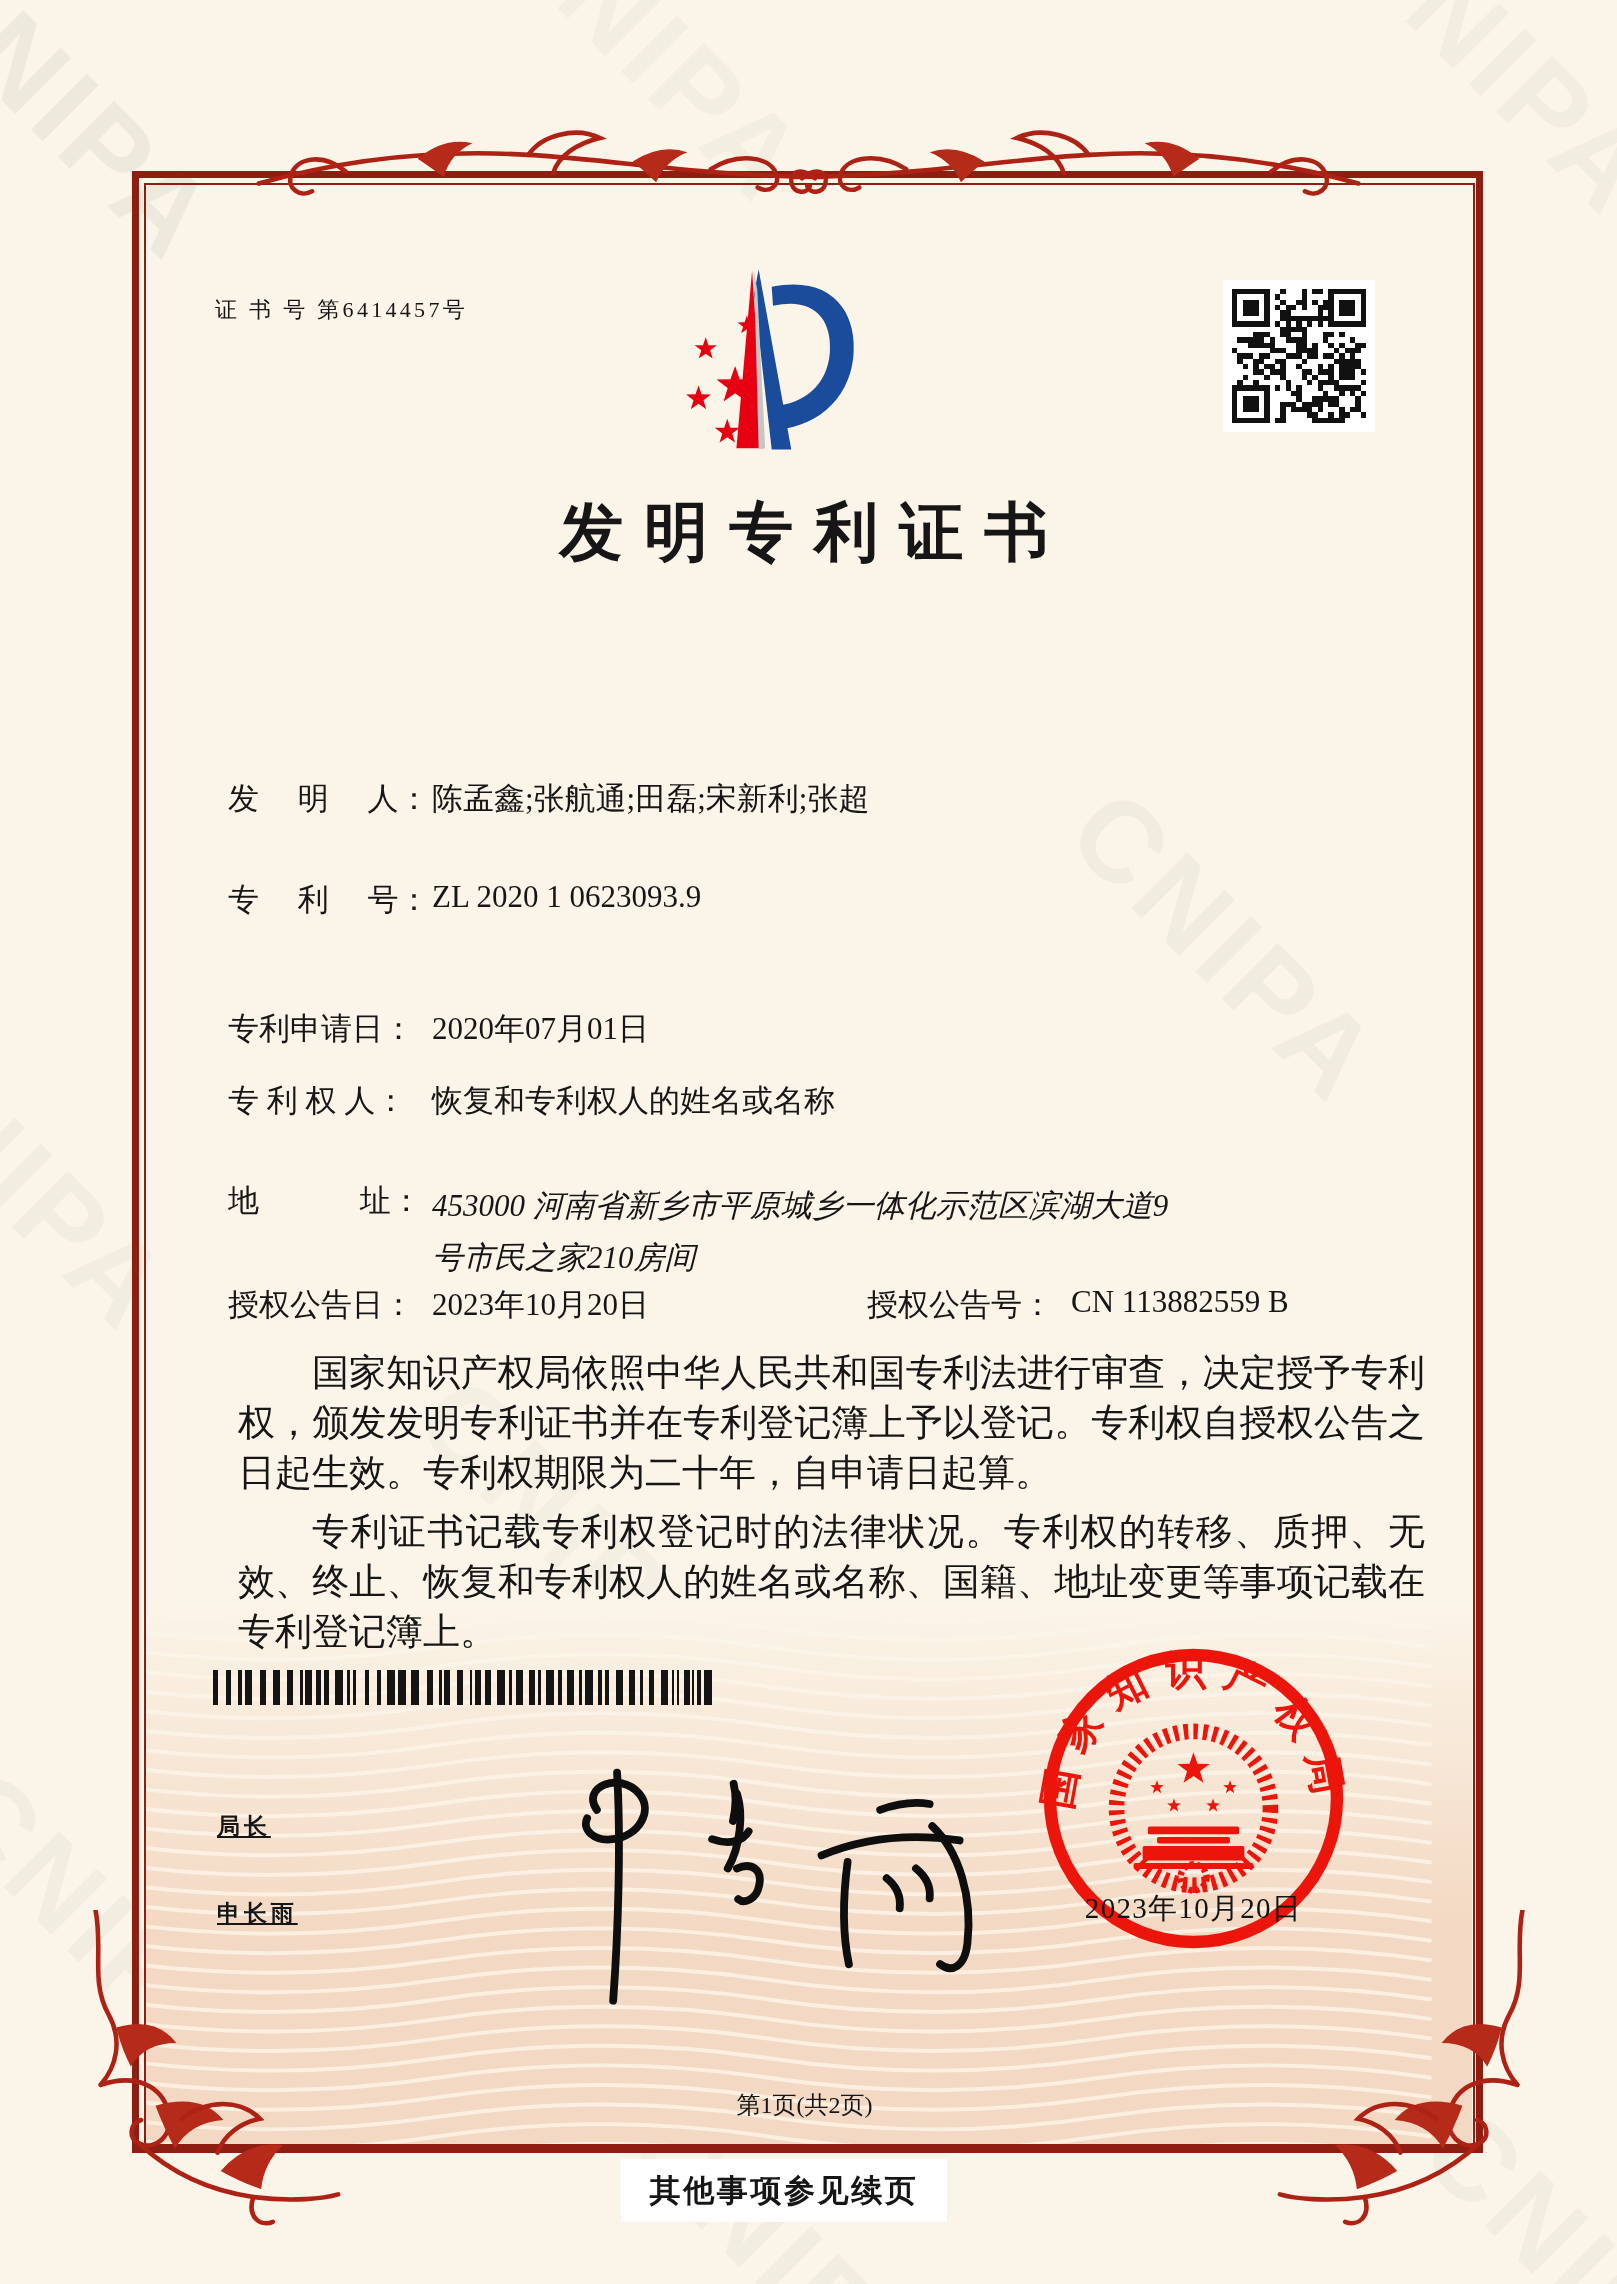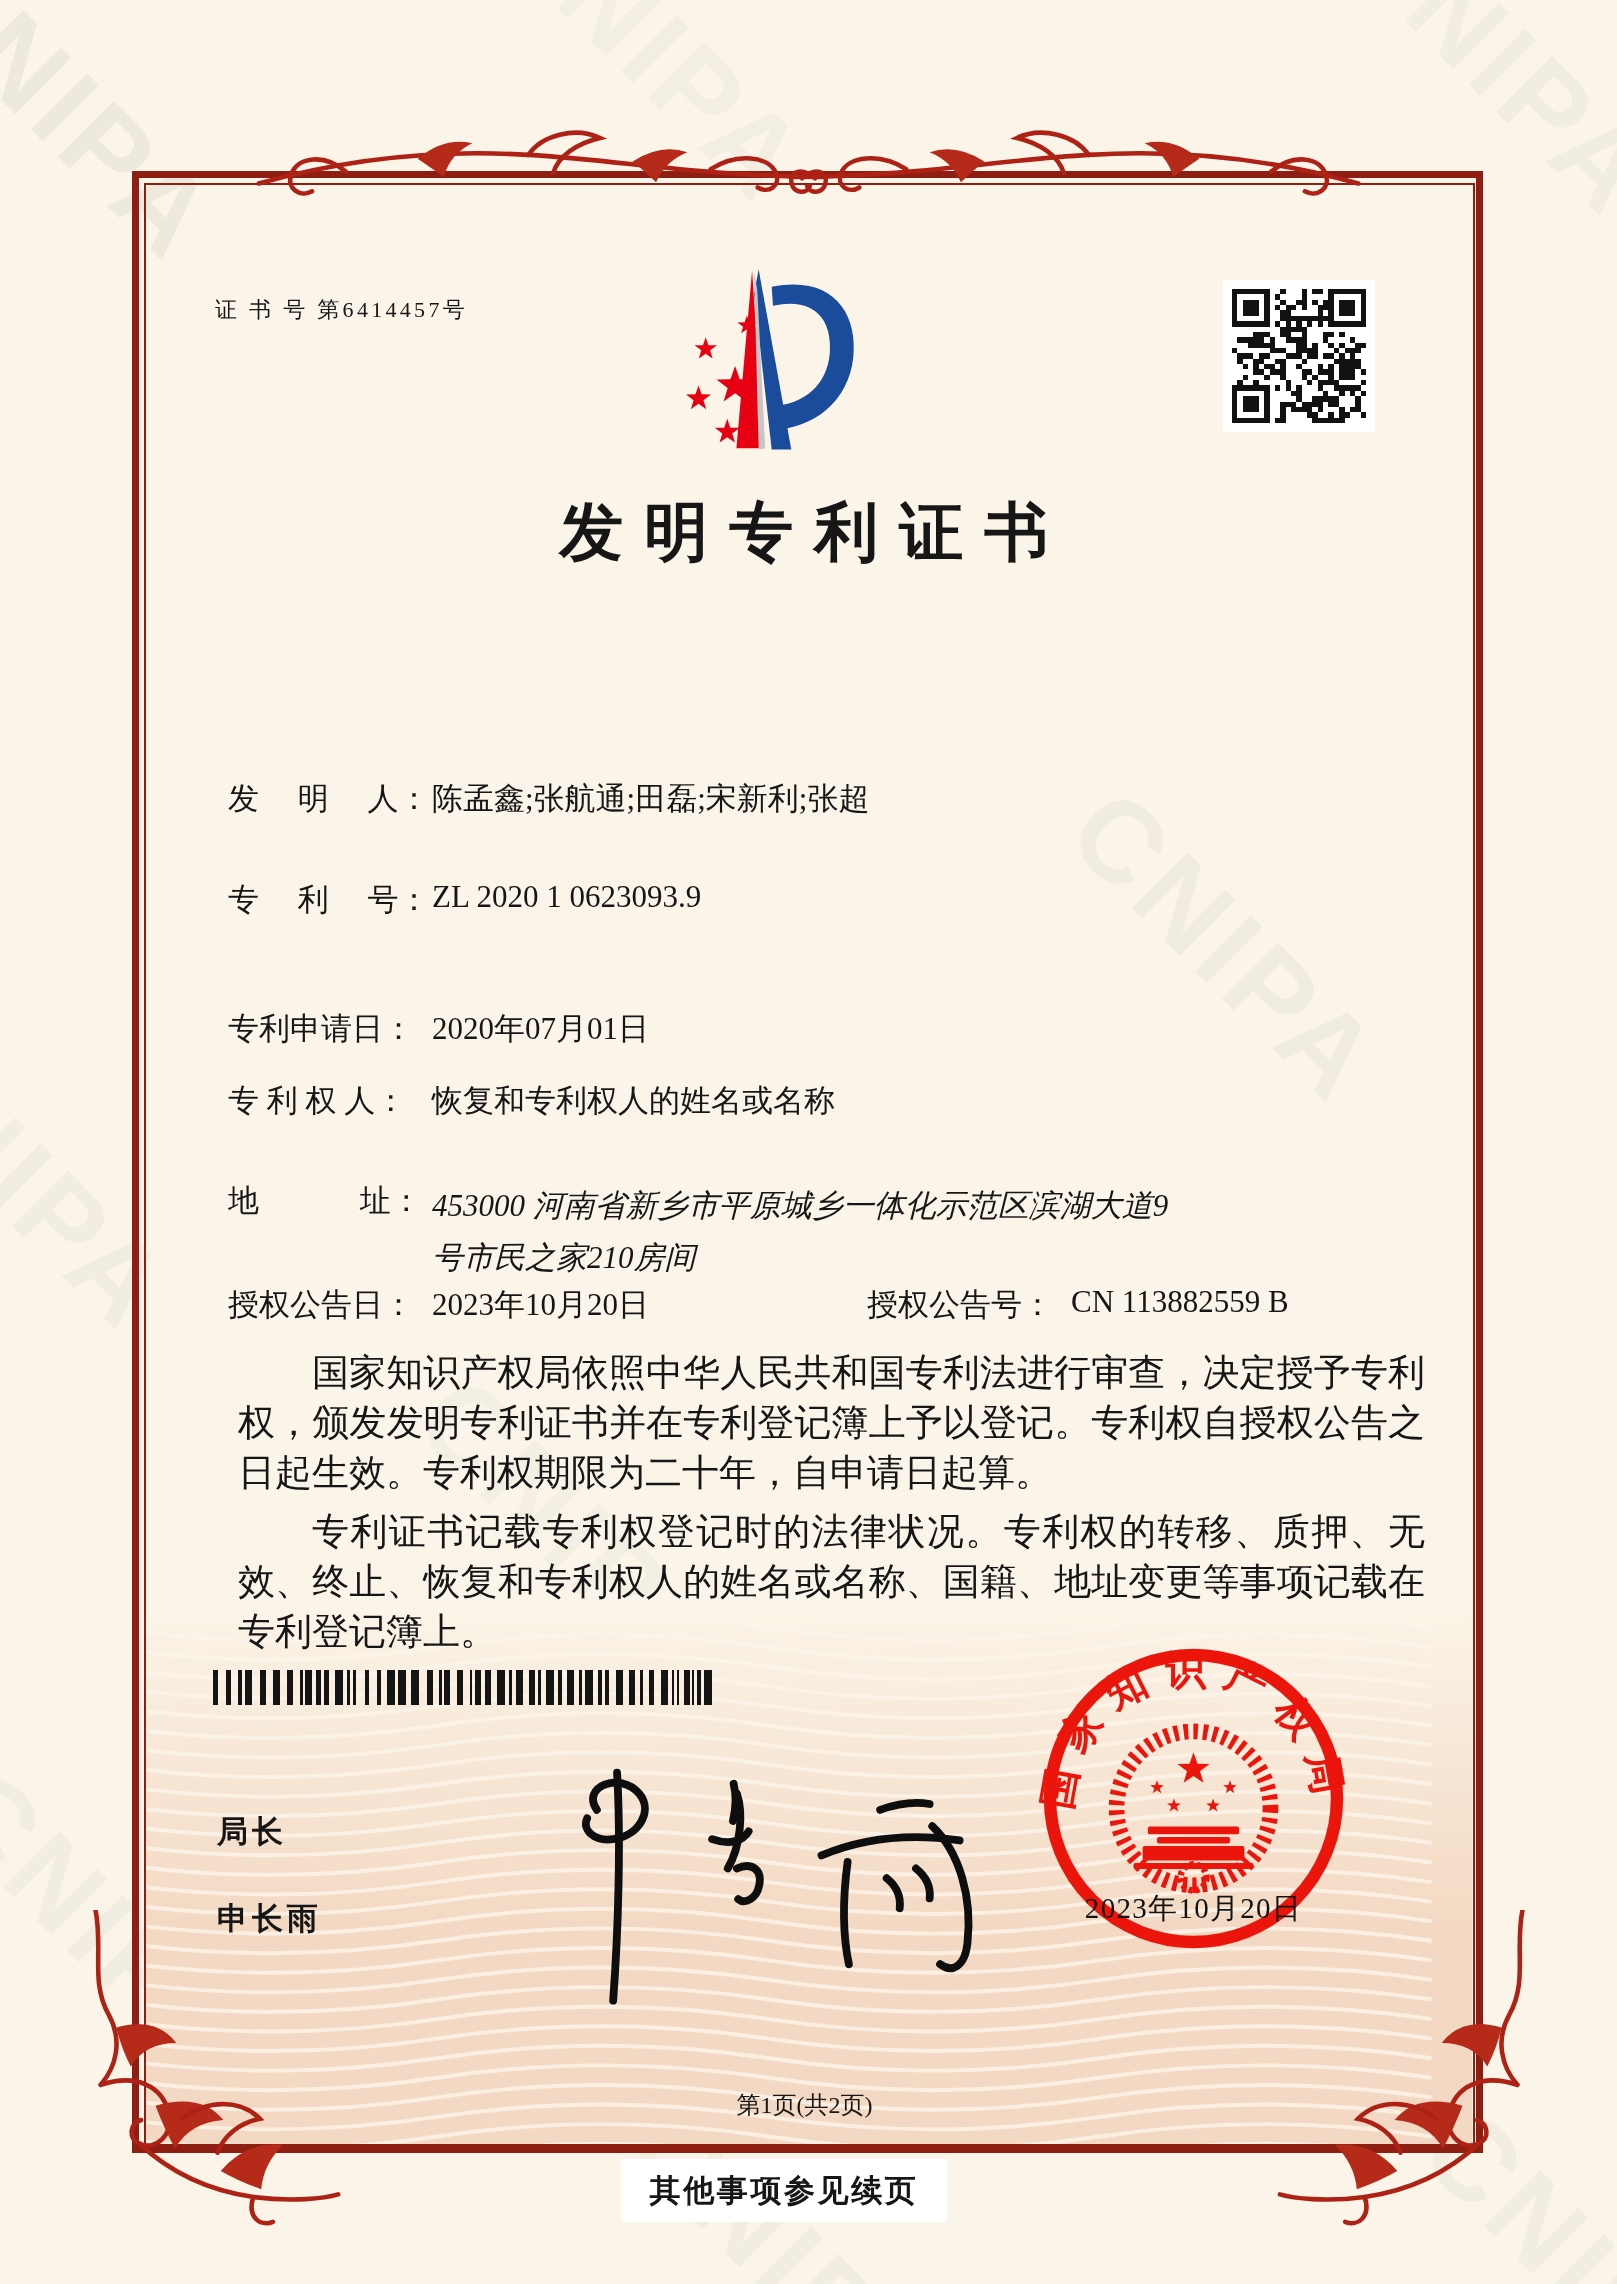--- a/index.html
+++ b/index.html
@@ -37,22 +37,22 @@
   .val{display:inline-block;white-space:pre;vertical-align:top;}
   .addrlines{display:inline-block;vertical-align:top;line-height:52px;font-style:italic;}
   .pair2{position:absolute;left:639px;top:0;}
   
   #body-text{position:absolute;left:238px;top:1348px;width:1187px;font-size:37px;line-height:50px;
              text-align:justify;}
   #body-text p{margin:0 0 9px 0;text-indent:2em;}
   
   #barcode{position:absolute;left:213px;top:1670px;width:504px;height:35px;}
   #barcode i{position:absolute;top:0;height:100%;background:#141414;}
-  .signer{position:absolute;left:217px;font-size:31px;font-family:"Liberation Sans","DejaVu Sans",sans-serif;
-          font-weight:600;letter-spacing:3.9px;}
+  .signer{position:absolute;left:217px;font-size:23px;font-family:"Liberation Sans","DejaVu Sans",sans-serif;
+          font-weight:600;letter-spacing:3.9px;text-decoration:underline;}
   #signature{position:absolute;left:541px;top:1748px;width:509px;height:267px;}
   #signature path{fill:none;stroke:#0e0e0e;stroke-width:12;stroke-linecap:round;stroke-linejoin:round;}
   #seal{position:absolute;left:1037px;top:1642px;width:313px;height:313px;}
   .sealdate{position:absolute;left:1037px;top:1889px;width:313px;text-align:center;
             font-size:29px;letter-spacing:1.3px;color:#131313;}
   .pagenum{position:absolute;left:0;top:2089px;width:1609px;text-align:center;font-size:24px;}
   .notebox{position:absolute;left:621px;top:2159px;width:326px;height:63px;background:#ffffff;
            display:flex;align-items:center;justify-content:center;}
   .notebox span{font-size:31px;letter-spacing:2.6px;font-weight:600;}
 </style>

